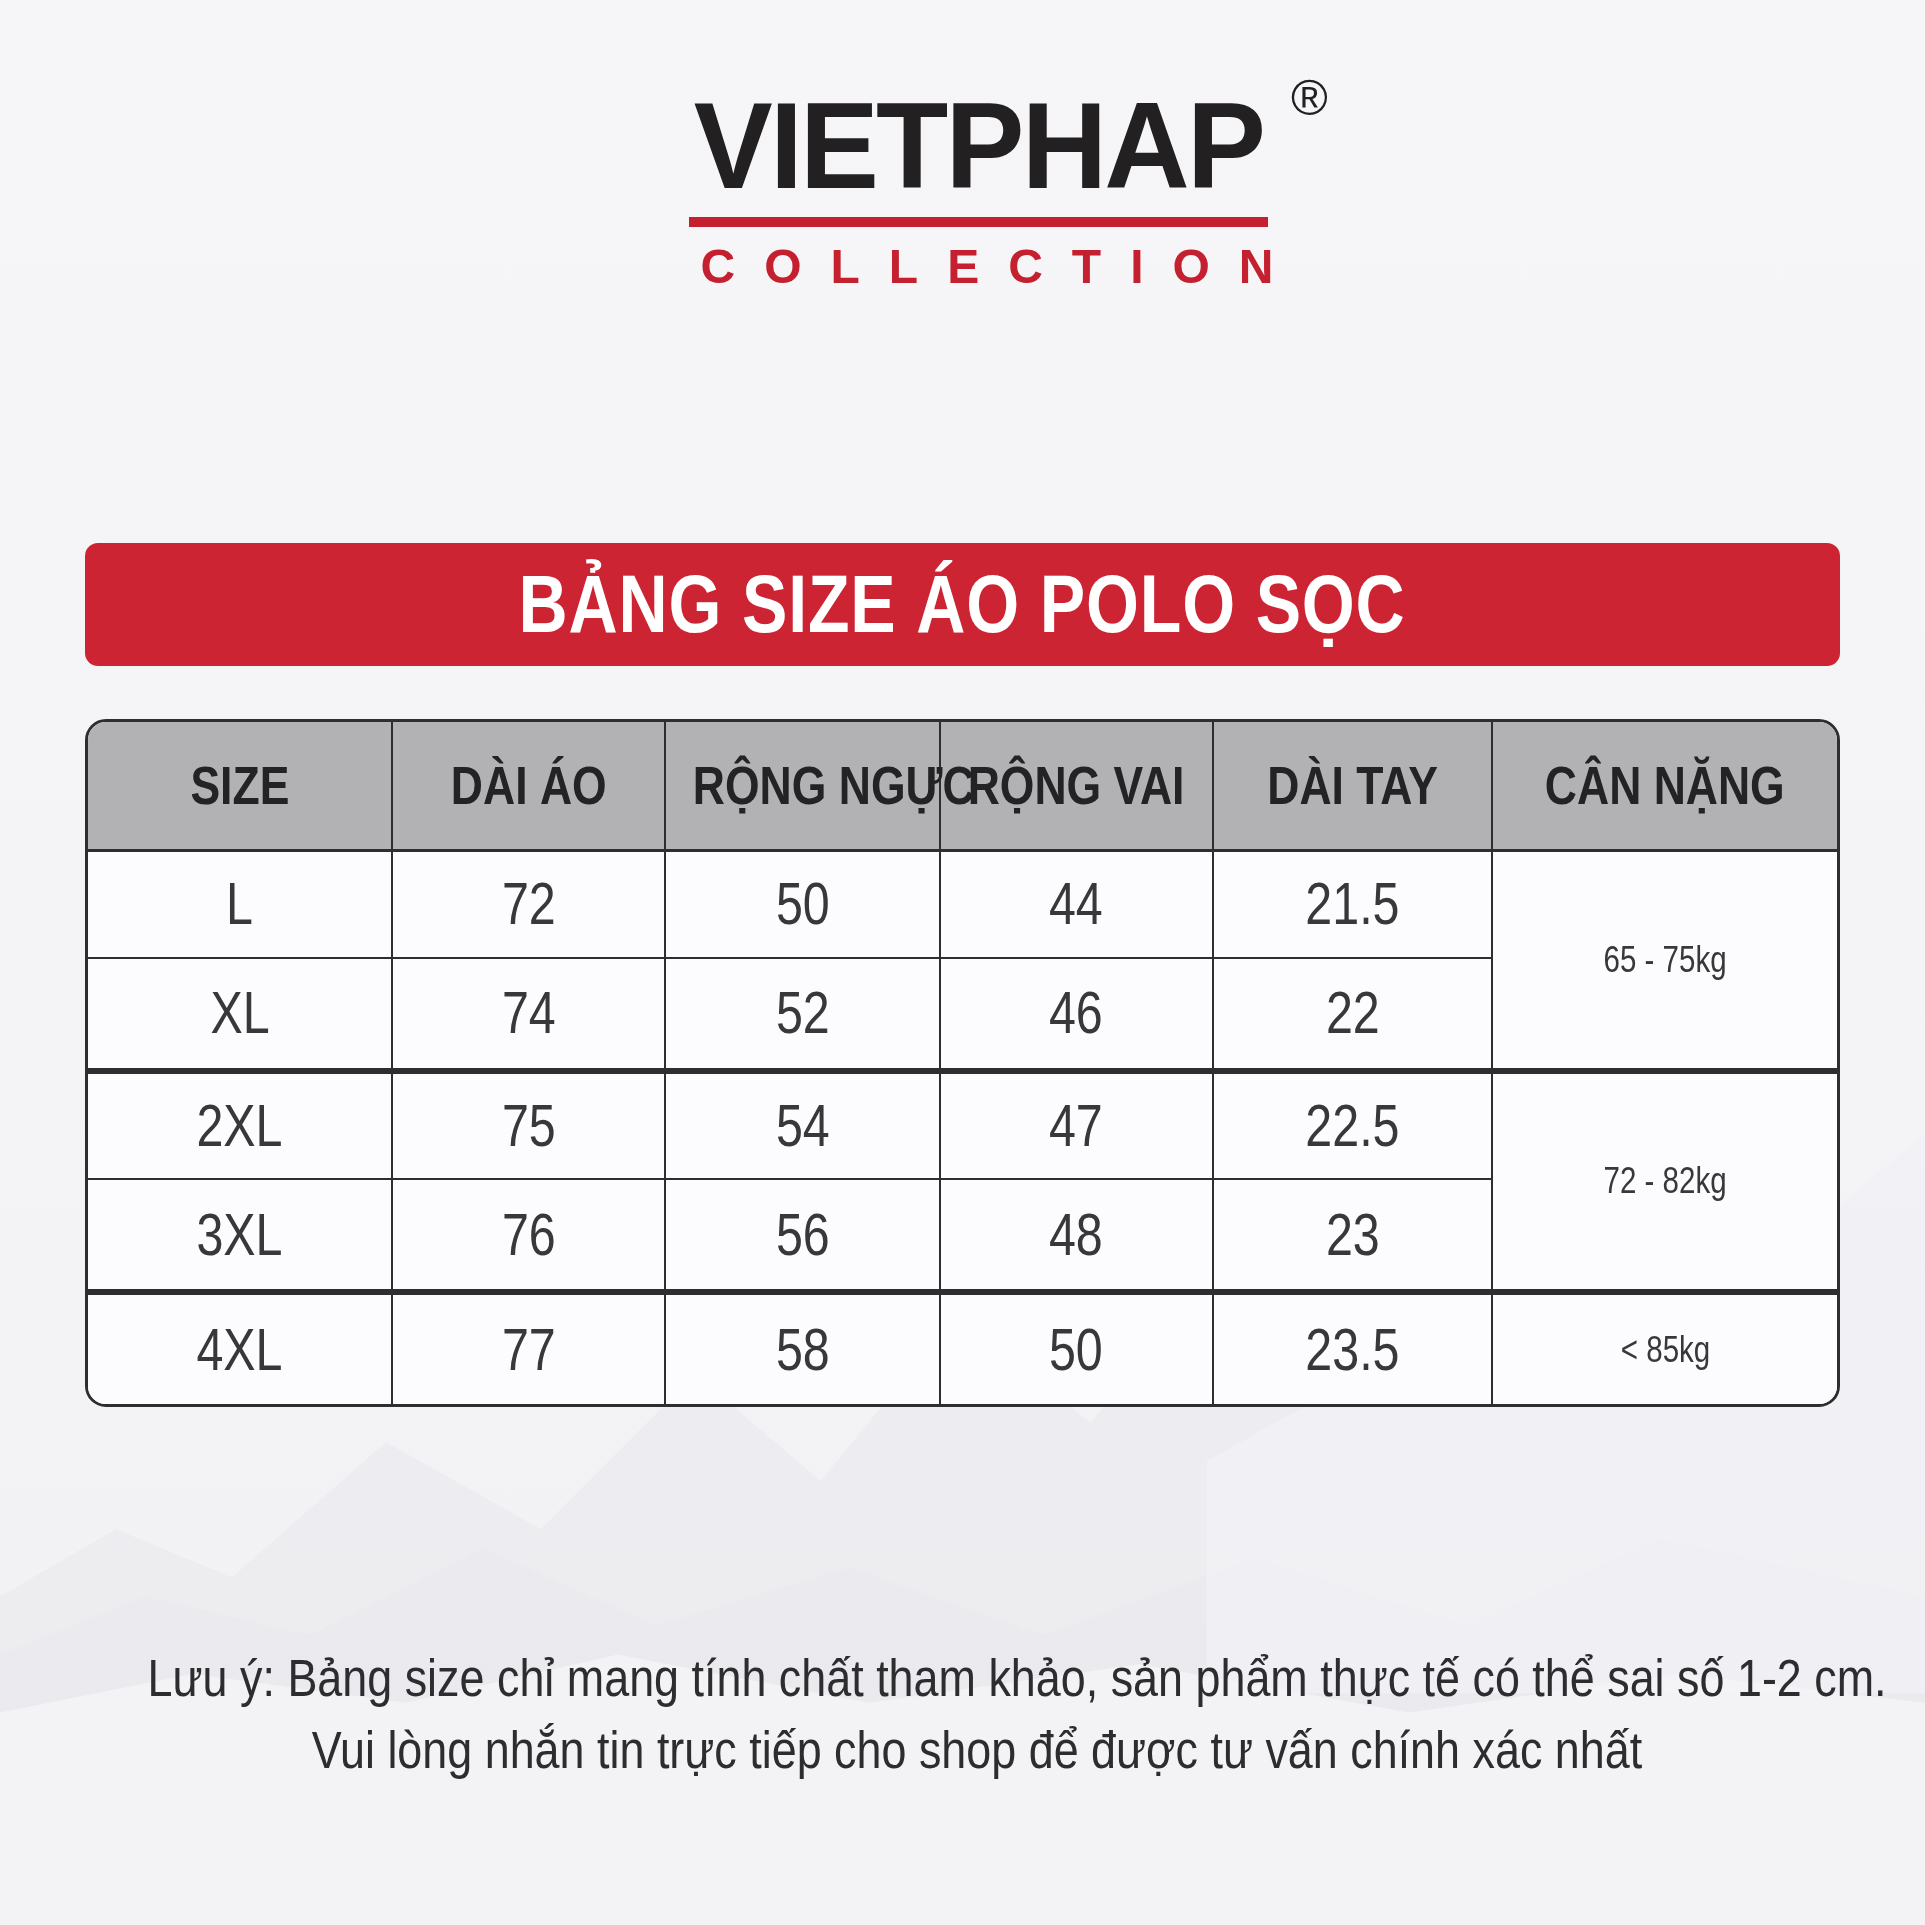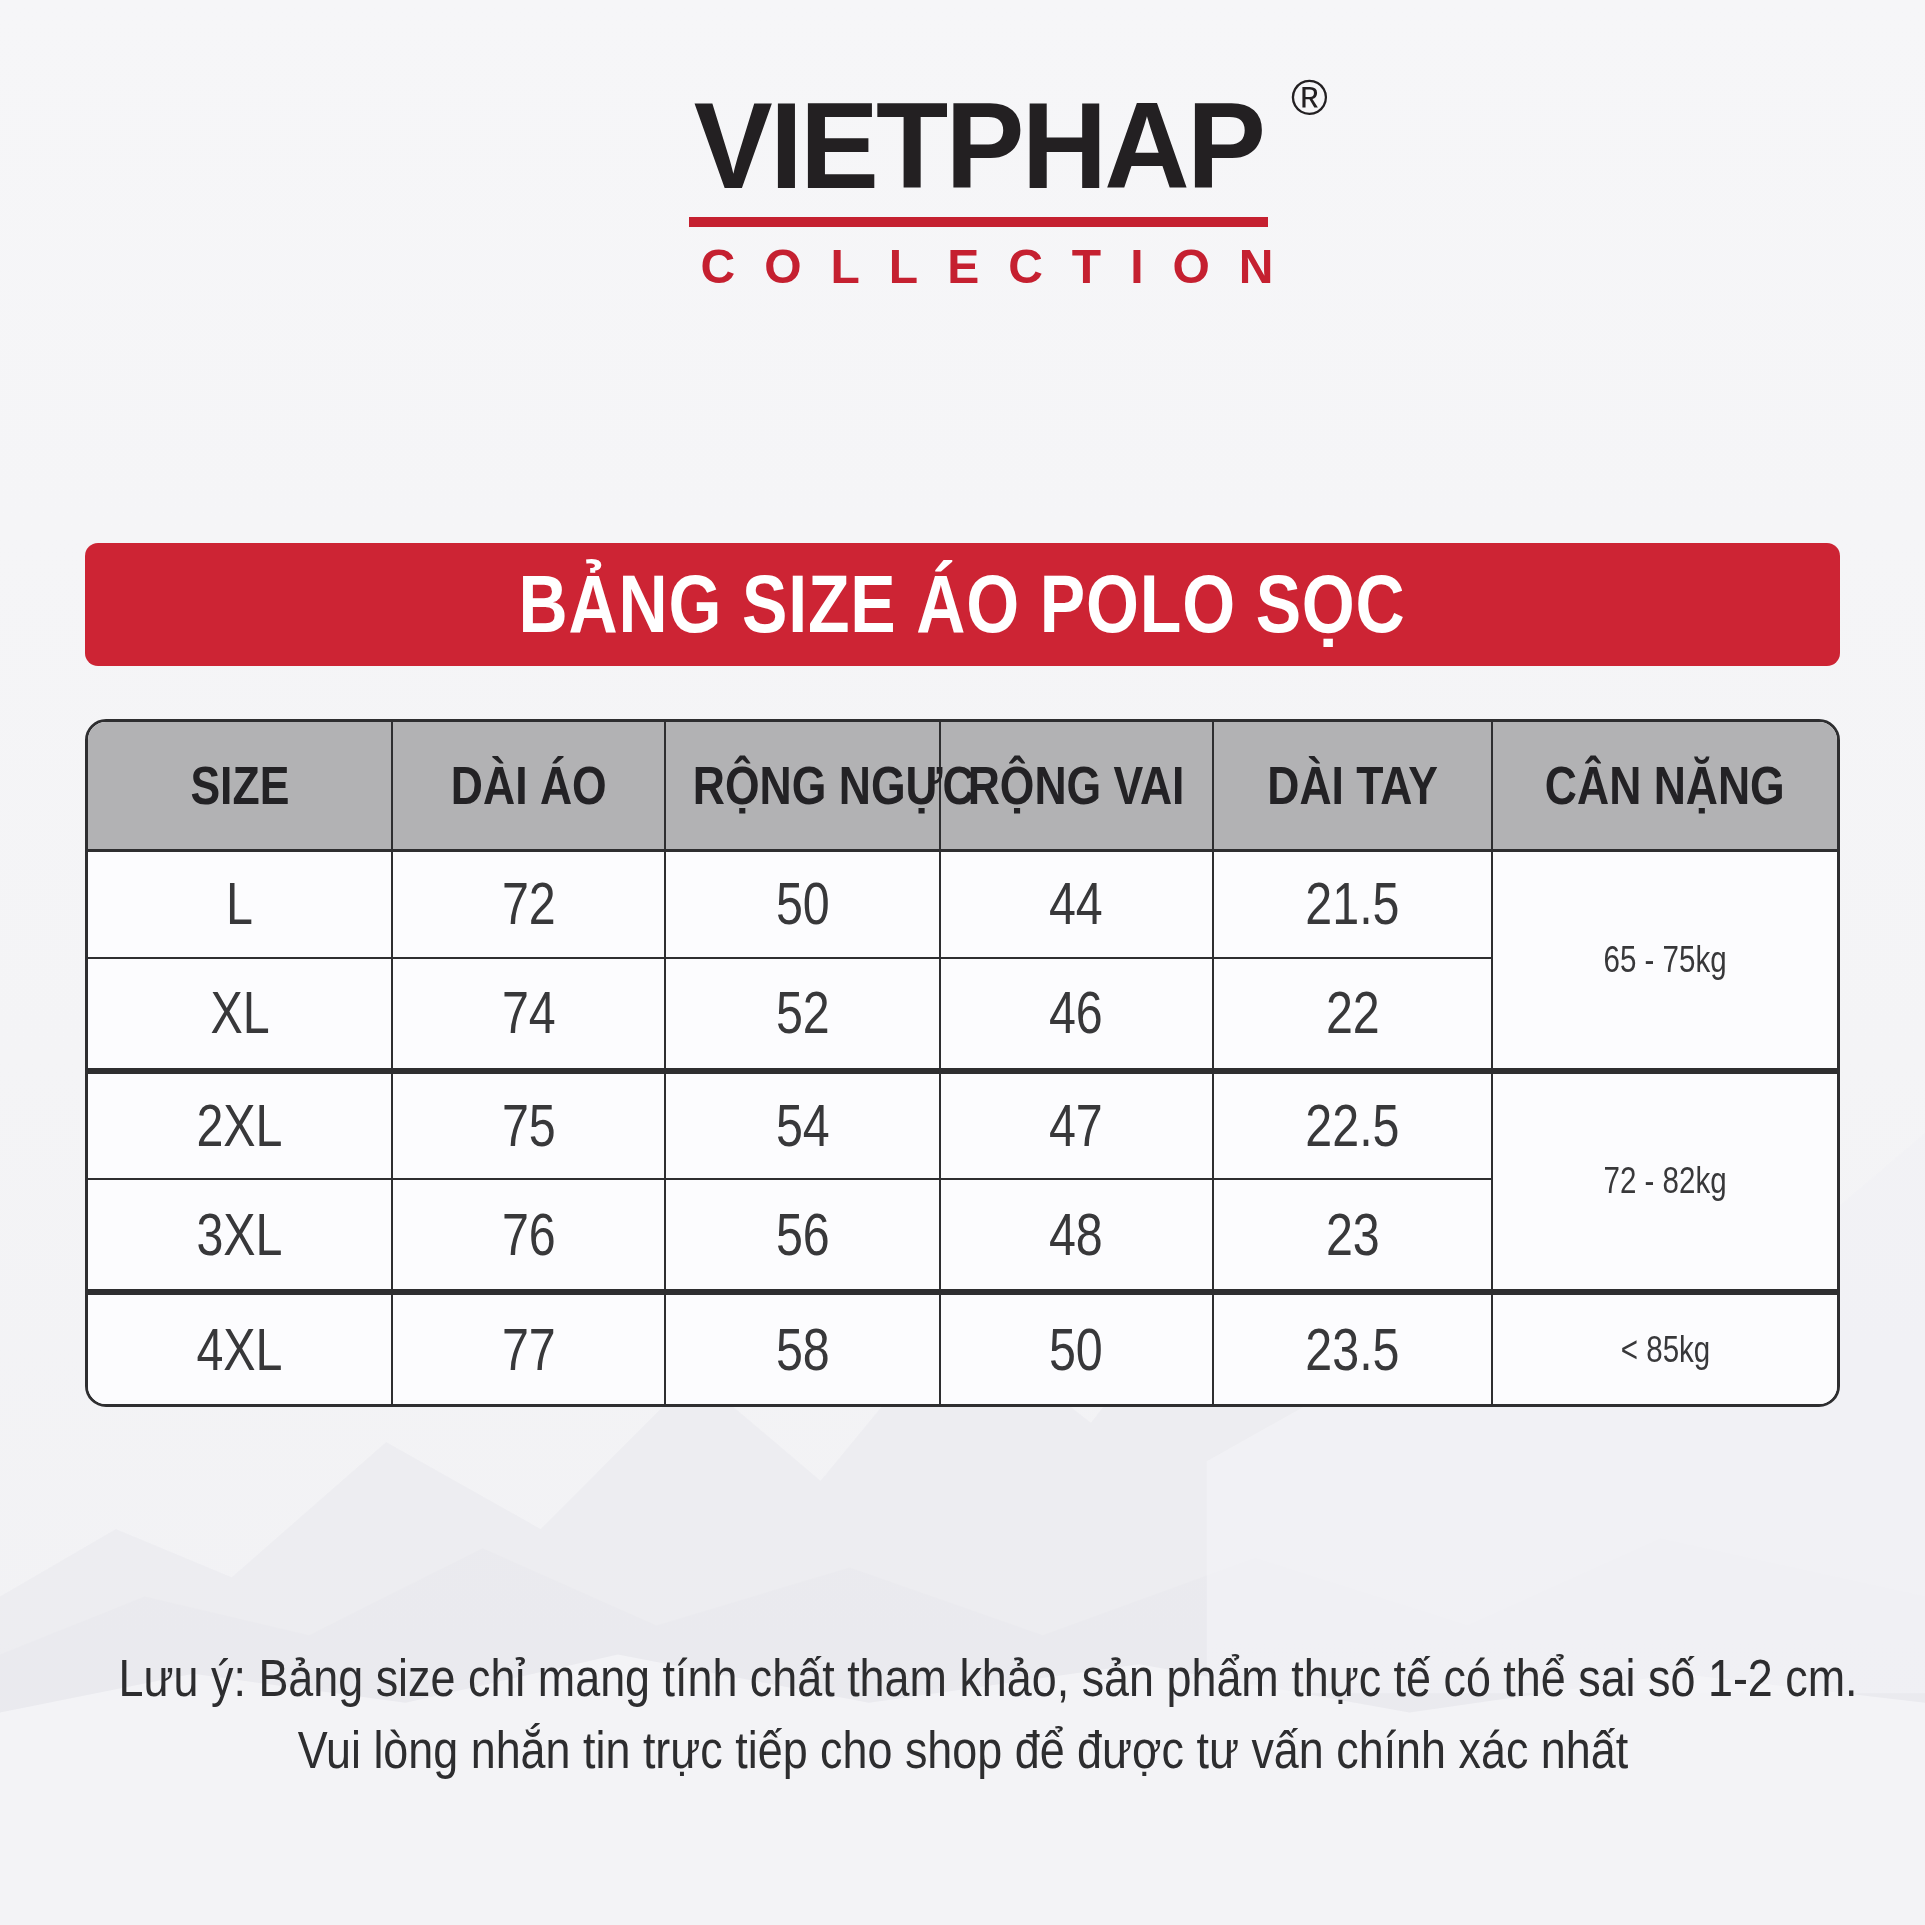--- a/index.html
+++ b/index.html
@@ -57,21 +57,21 @@
   tr.rA td { height:104px; } tr.rB td { height:108px; }
   td.weight { font-size:36px; }
   .cx { display:inline-block; transform:scaleX(0.82); transform-origin:center; white-space:nowrap; }
   .cxh { display:inline-block; transform:scaleX(0.84); transform-origin:center; white-space:nowrap; }
 
   
   .note {
     position:absolute; top:1643px; left:0; width:100%;
     text-align:center; color:#2d2d2f; font-size:51px; line-height:1.42;
   }
-  .note-line { display:block; }
+  .note-line { display:block;padding-left:29px; }
   .note-line > span { display:inline-block; transform:scaleX(0.88); transform-origin:center; white-space:nowrap; }
 </style>
 </head>
 <body>
 
 <div class="page">
 
   <svg class="mountains" viewBox="0 0 1994 1000" preserveAspectRatio="none" aria-hidden="true">
     <path d="M0,660 L120,590 240,640 400,500 560,590 720,430 850,540 990,370 1130,480 1270,300 1410,430 1530,220 1650,340 1790,150 1900,260 1994,180 L1994,1000 0,1000 Z" fill="#e9e9ee"></path>
     <path d="M0,720 L150,660 320,700 500,610 680,690 880,630 1080,700 1300,620 1520,690 1720,600 1994,660 L1994,1000 0,1000 Z" fill="#e2e2e8" opacity="0.65"></path>

